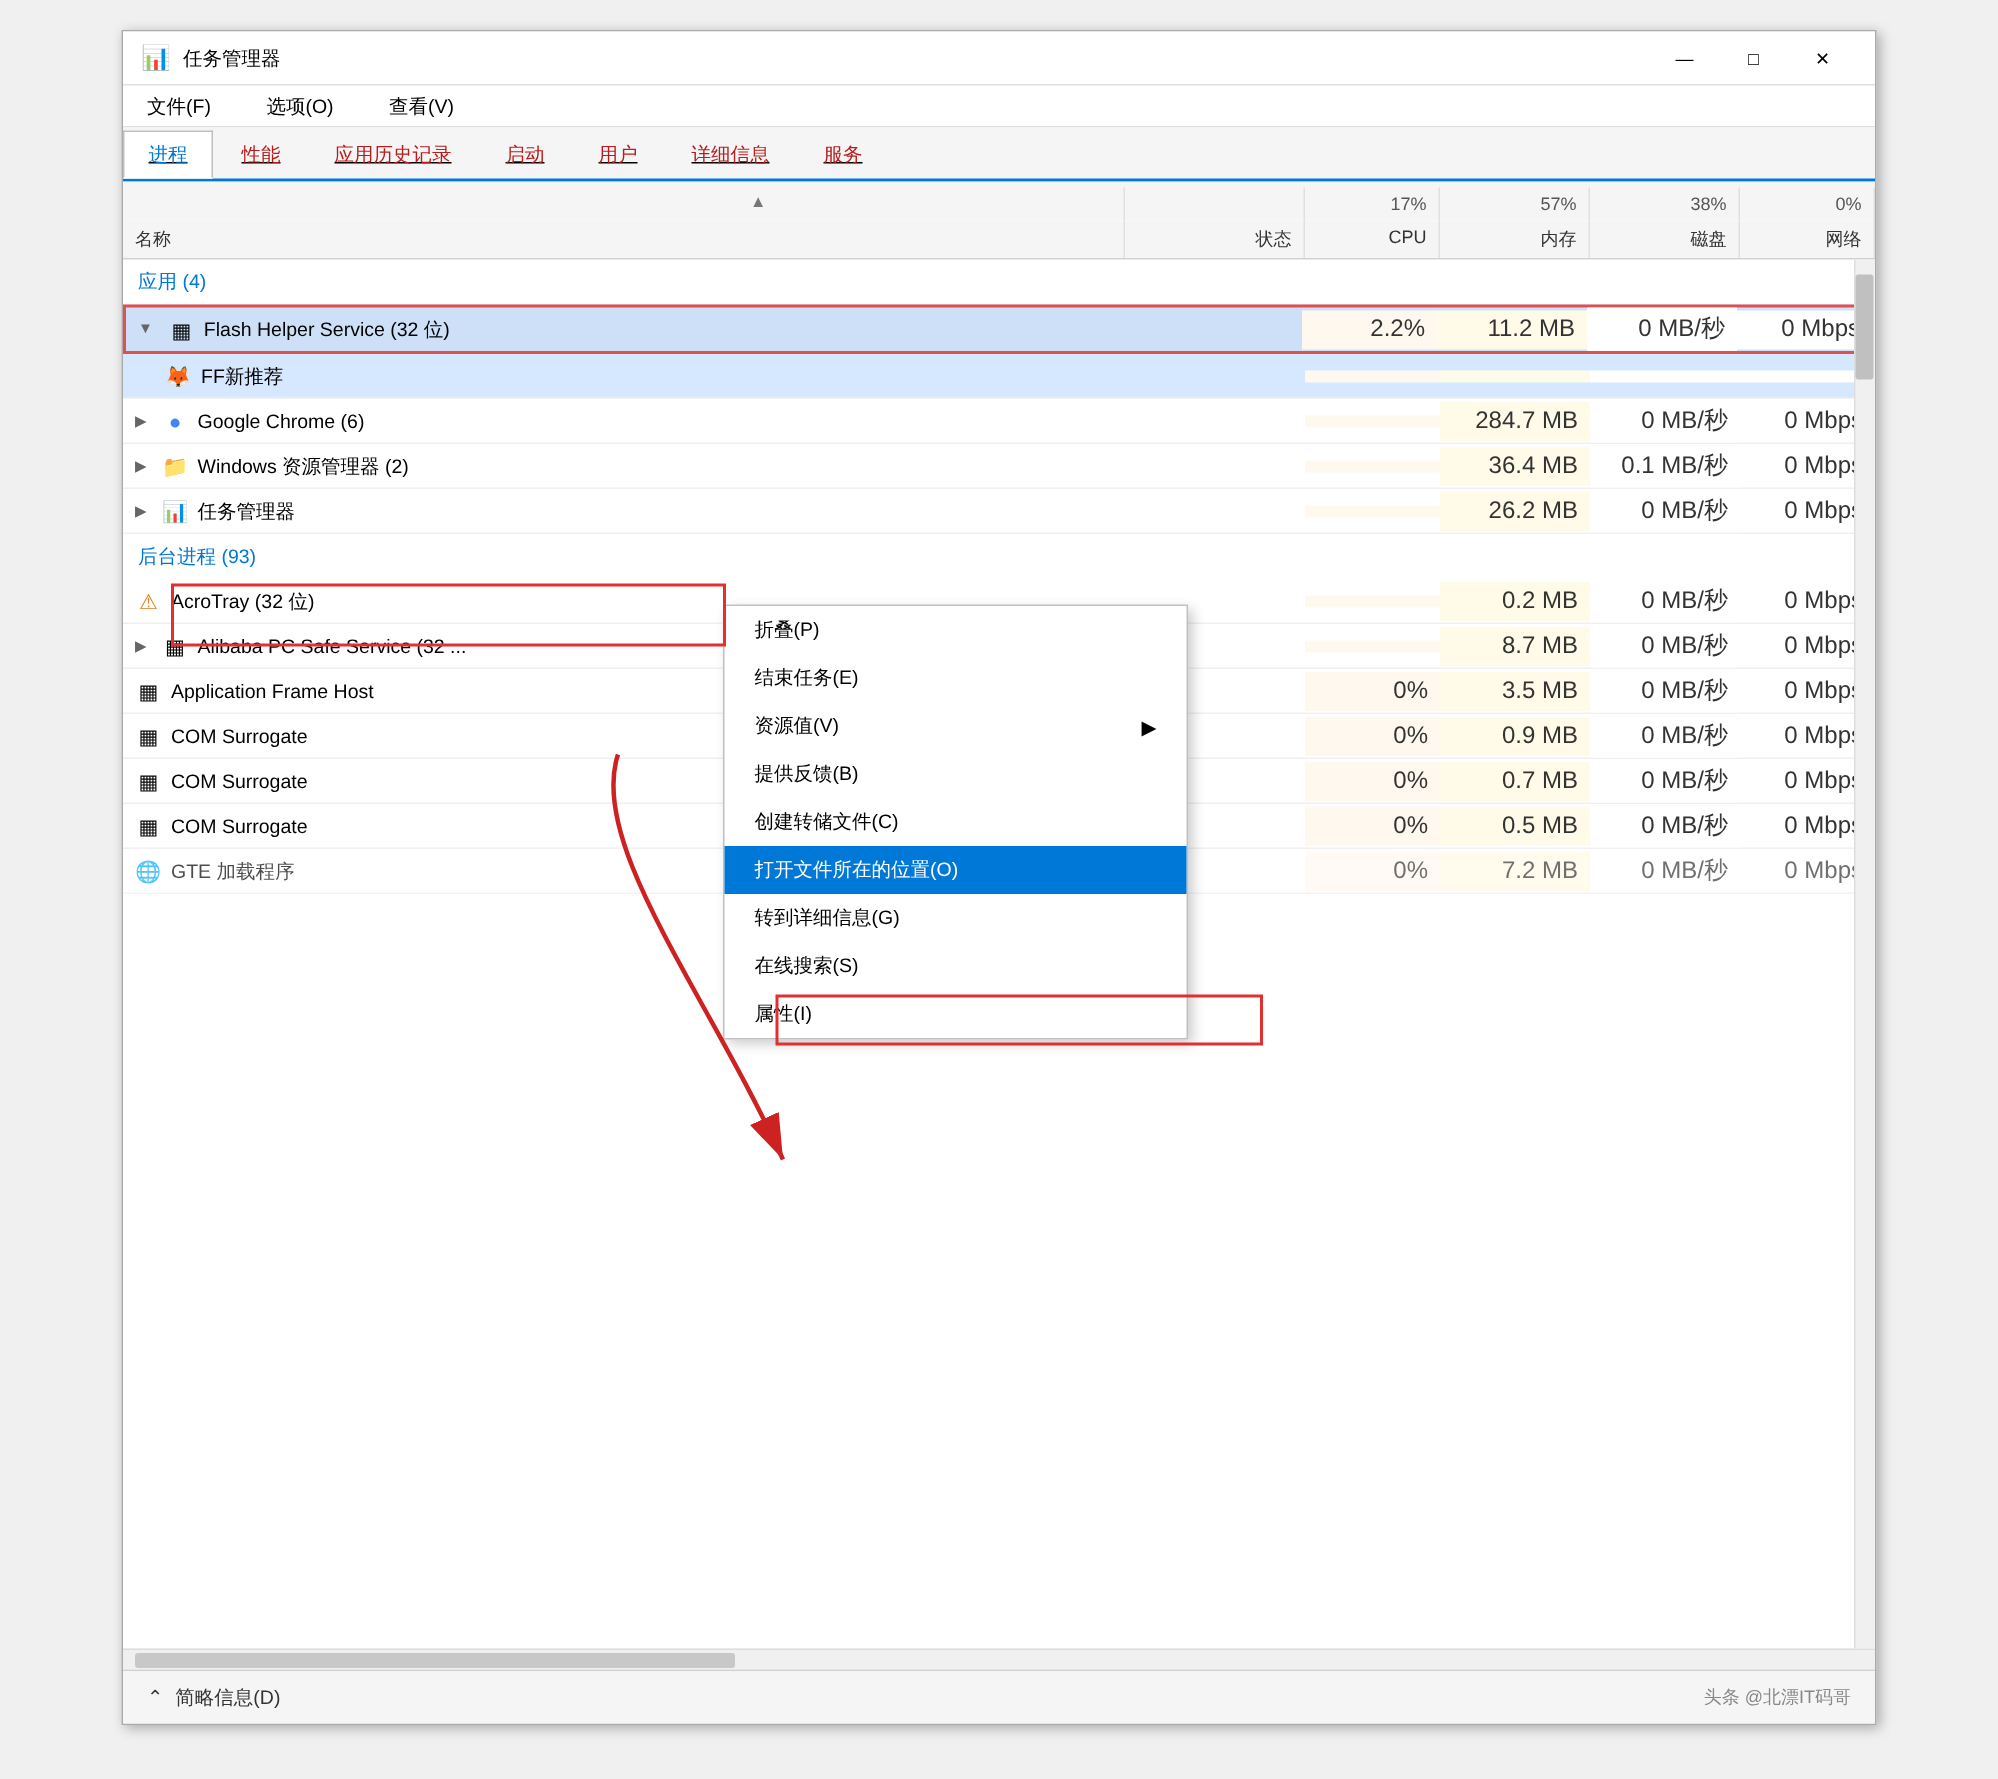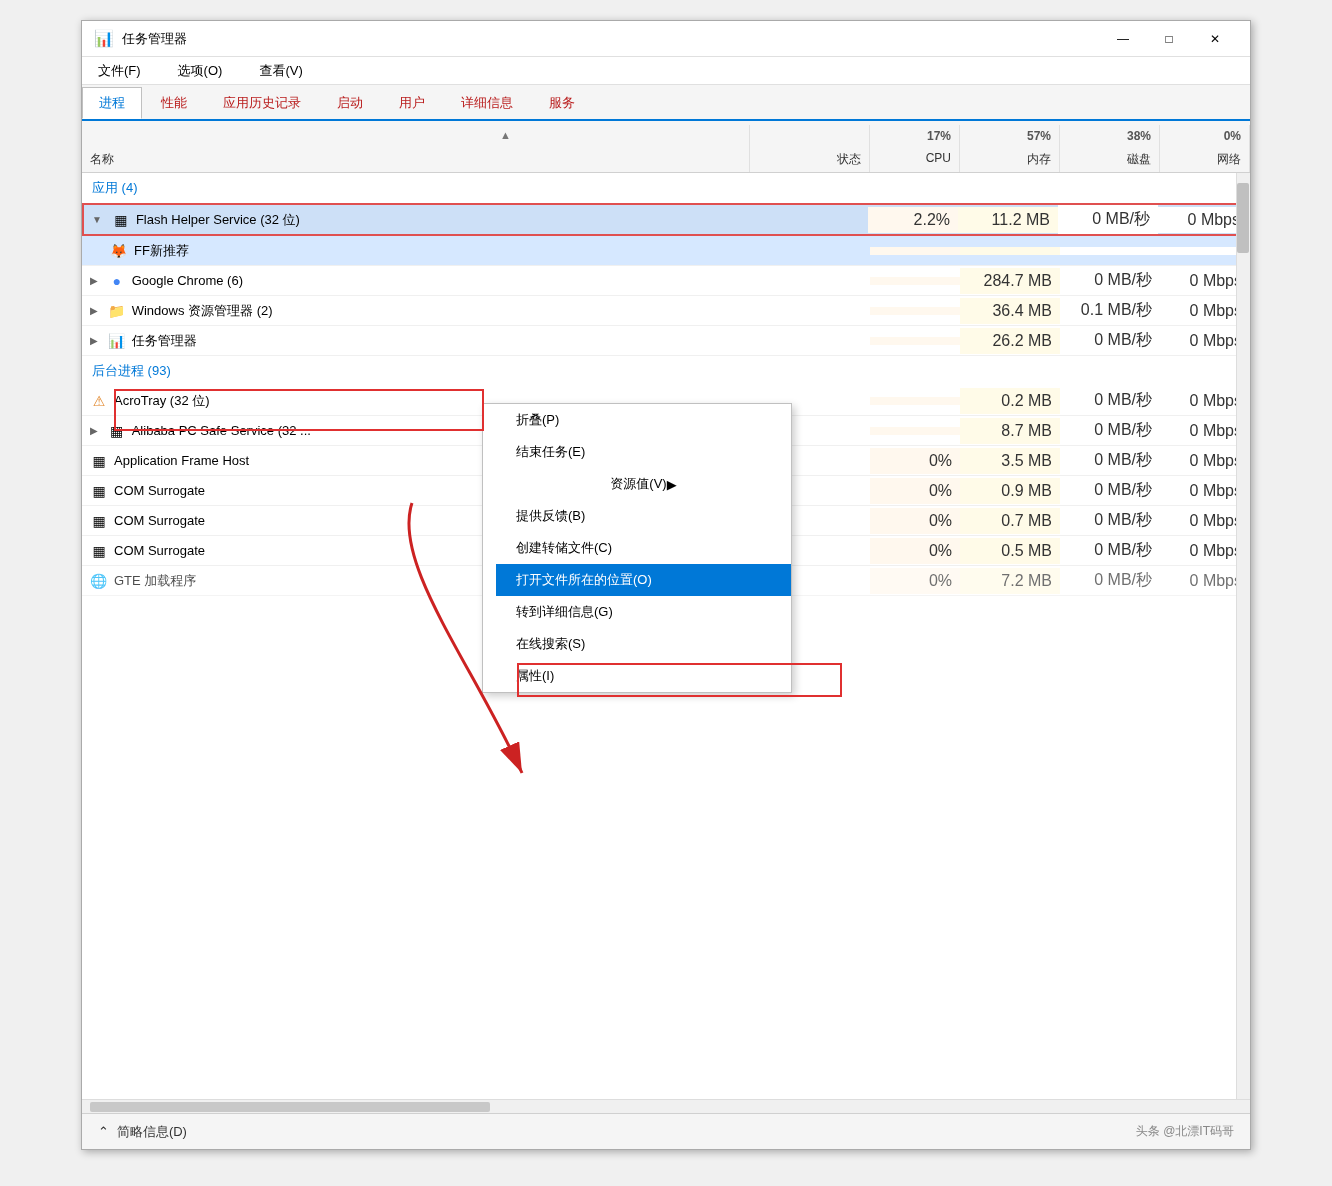--- a/index.html
+++ b/index.html
@@ -78,20 +78,21 @@
     }
 
     .tabs-bar {
       height: 36px;
       display: flex;
       align-items: flex-end;
       padding: 0 0;
       border-bottom: 2px solid #0078d7;
       flex-shrink: 0;
       background: #f5f5f5;
+      text-decoration: underline;
     }
     .tab {
       padding: 6px 16px;
       cursor: pointer;
       font-size: 13px;
       color: #b91c1c;
       border: 1px solid transparent;
       margin-right: 2px;
       height: 32px;
       display: flex;
@@ -129,21 +130,21 @@
     .col-header-cell {
       padding: 4px 8px;
       font-size: 12px;
       color: #333;
       border-right: 1px solid #e0e0e0;
       text-align: right;
     }
     .col-header-cell:first-child { text-align: left; }
     .col-header-cell.usage {
       color: #555;
-      font-weight: 700;
+      font-weight: 400;
     }
 
     .table-scroll {
       flex: 1;
       overflow-y: auto;
       overflow-x: hidden;
       position: relative;
     }
 
     .section-header {
@@ -219,21 +220,20 @@
       z-index: 100;
       font-size: 13px;
     }
     .ctx-item {
       padding: 7px 20px;
       cursor: pointer;
       color: #000;
       display: flex;
       align-items: center;
       justify-content: space-between;
-      margin-left: 13px;
     }
     .ctx-item.highlighted { background: #0078d7; color: #fff; }
 
     .scrollbar-y {
       position: absolute;
       right: 0;
       top: 0;
       width: 14px;
       height: 100%;
       background: #f0f0f0;
@@ -504,21 +504,21 @@
         <div class="cell-value"></div>
         <div class="cell-value cell-cpu">0%</div>
         <div class="cell-value cell-mem">7.2 MB</div>
         <div class="cell-value cell-disk">0 MB/秒</div>
         <div class="cell-value cell-net">0 Mbps</div>
       </div>
 
       <div class="context-menu">
         <div class="ctx-item">折叠(P)</div>
         <div class="ctx-item">结束任务(E)</div>
-        <div class="ctx-item" style="justify-content:center;">
+        <div class="ctx-item" style="justify-content:space-between;">
           <span>资源值(V)</span>
           <span>▶</span>
         </div>
         <div class="ctx-item">提供反馈(B)</div>
         <div class="ctx-item">创建转储文件(C)</div>
         <div class="ctx-item highlighted">打开文件所在的位置(O)</div>
         <div class="ctx-item">转到详细信息(G)</div>
         <div class="ctx-item">在线搜索(S)</div>
         <div class="ctx-item">属性(I)</div>
       </div>

